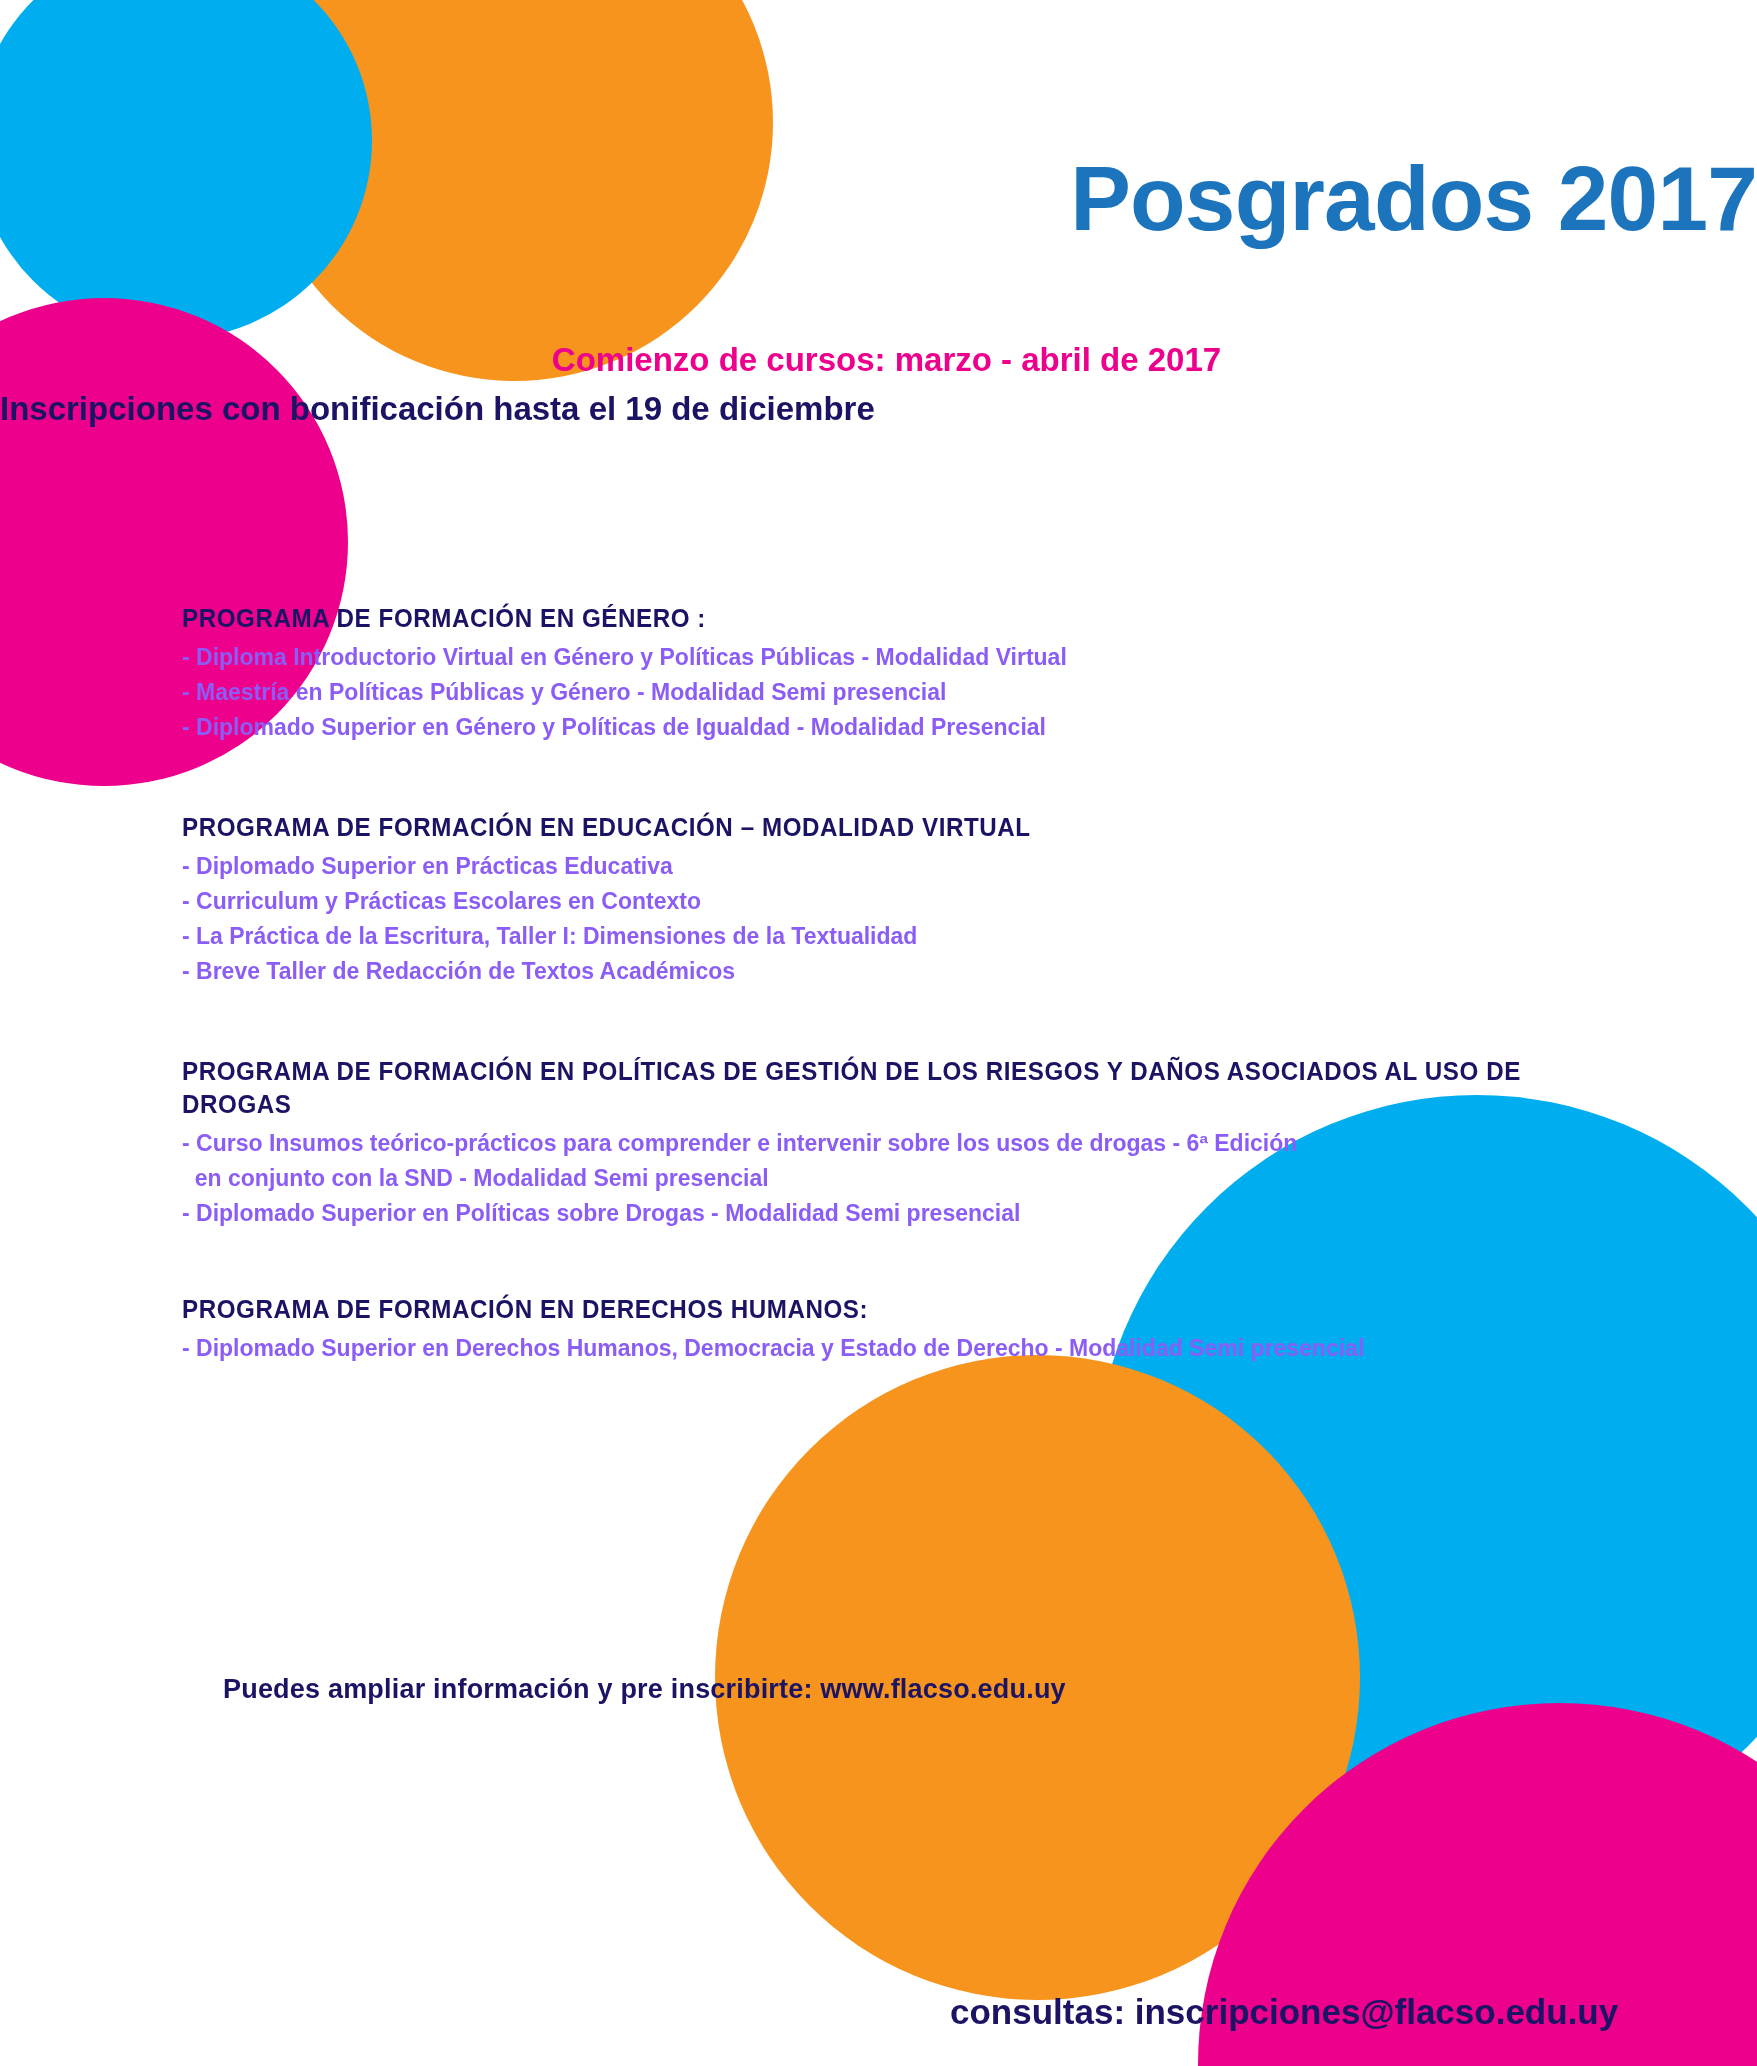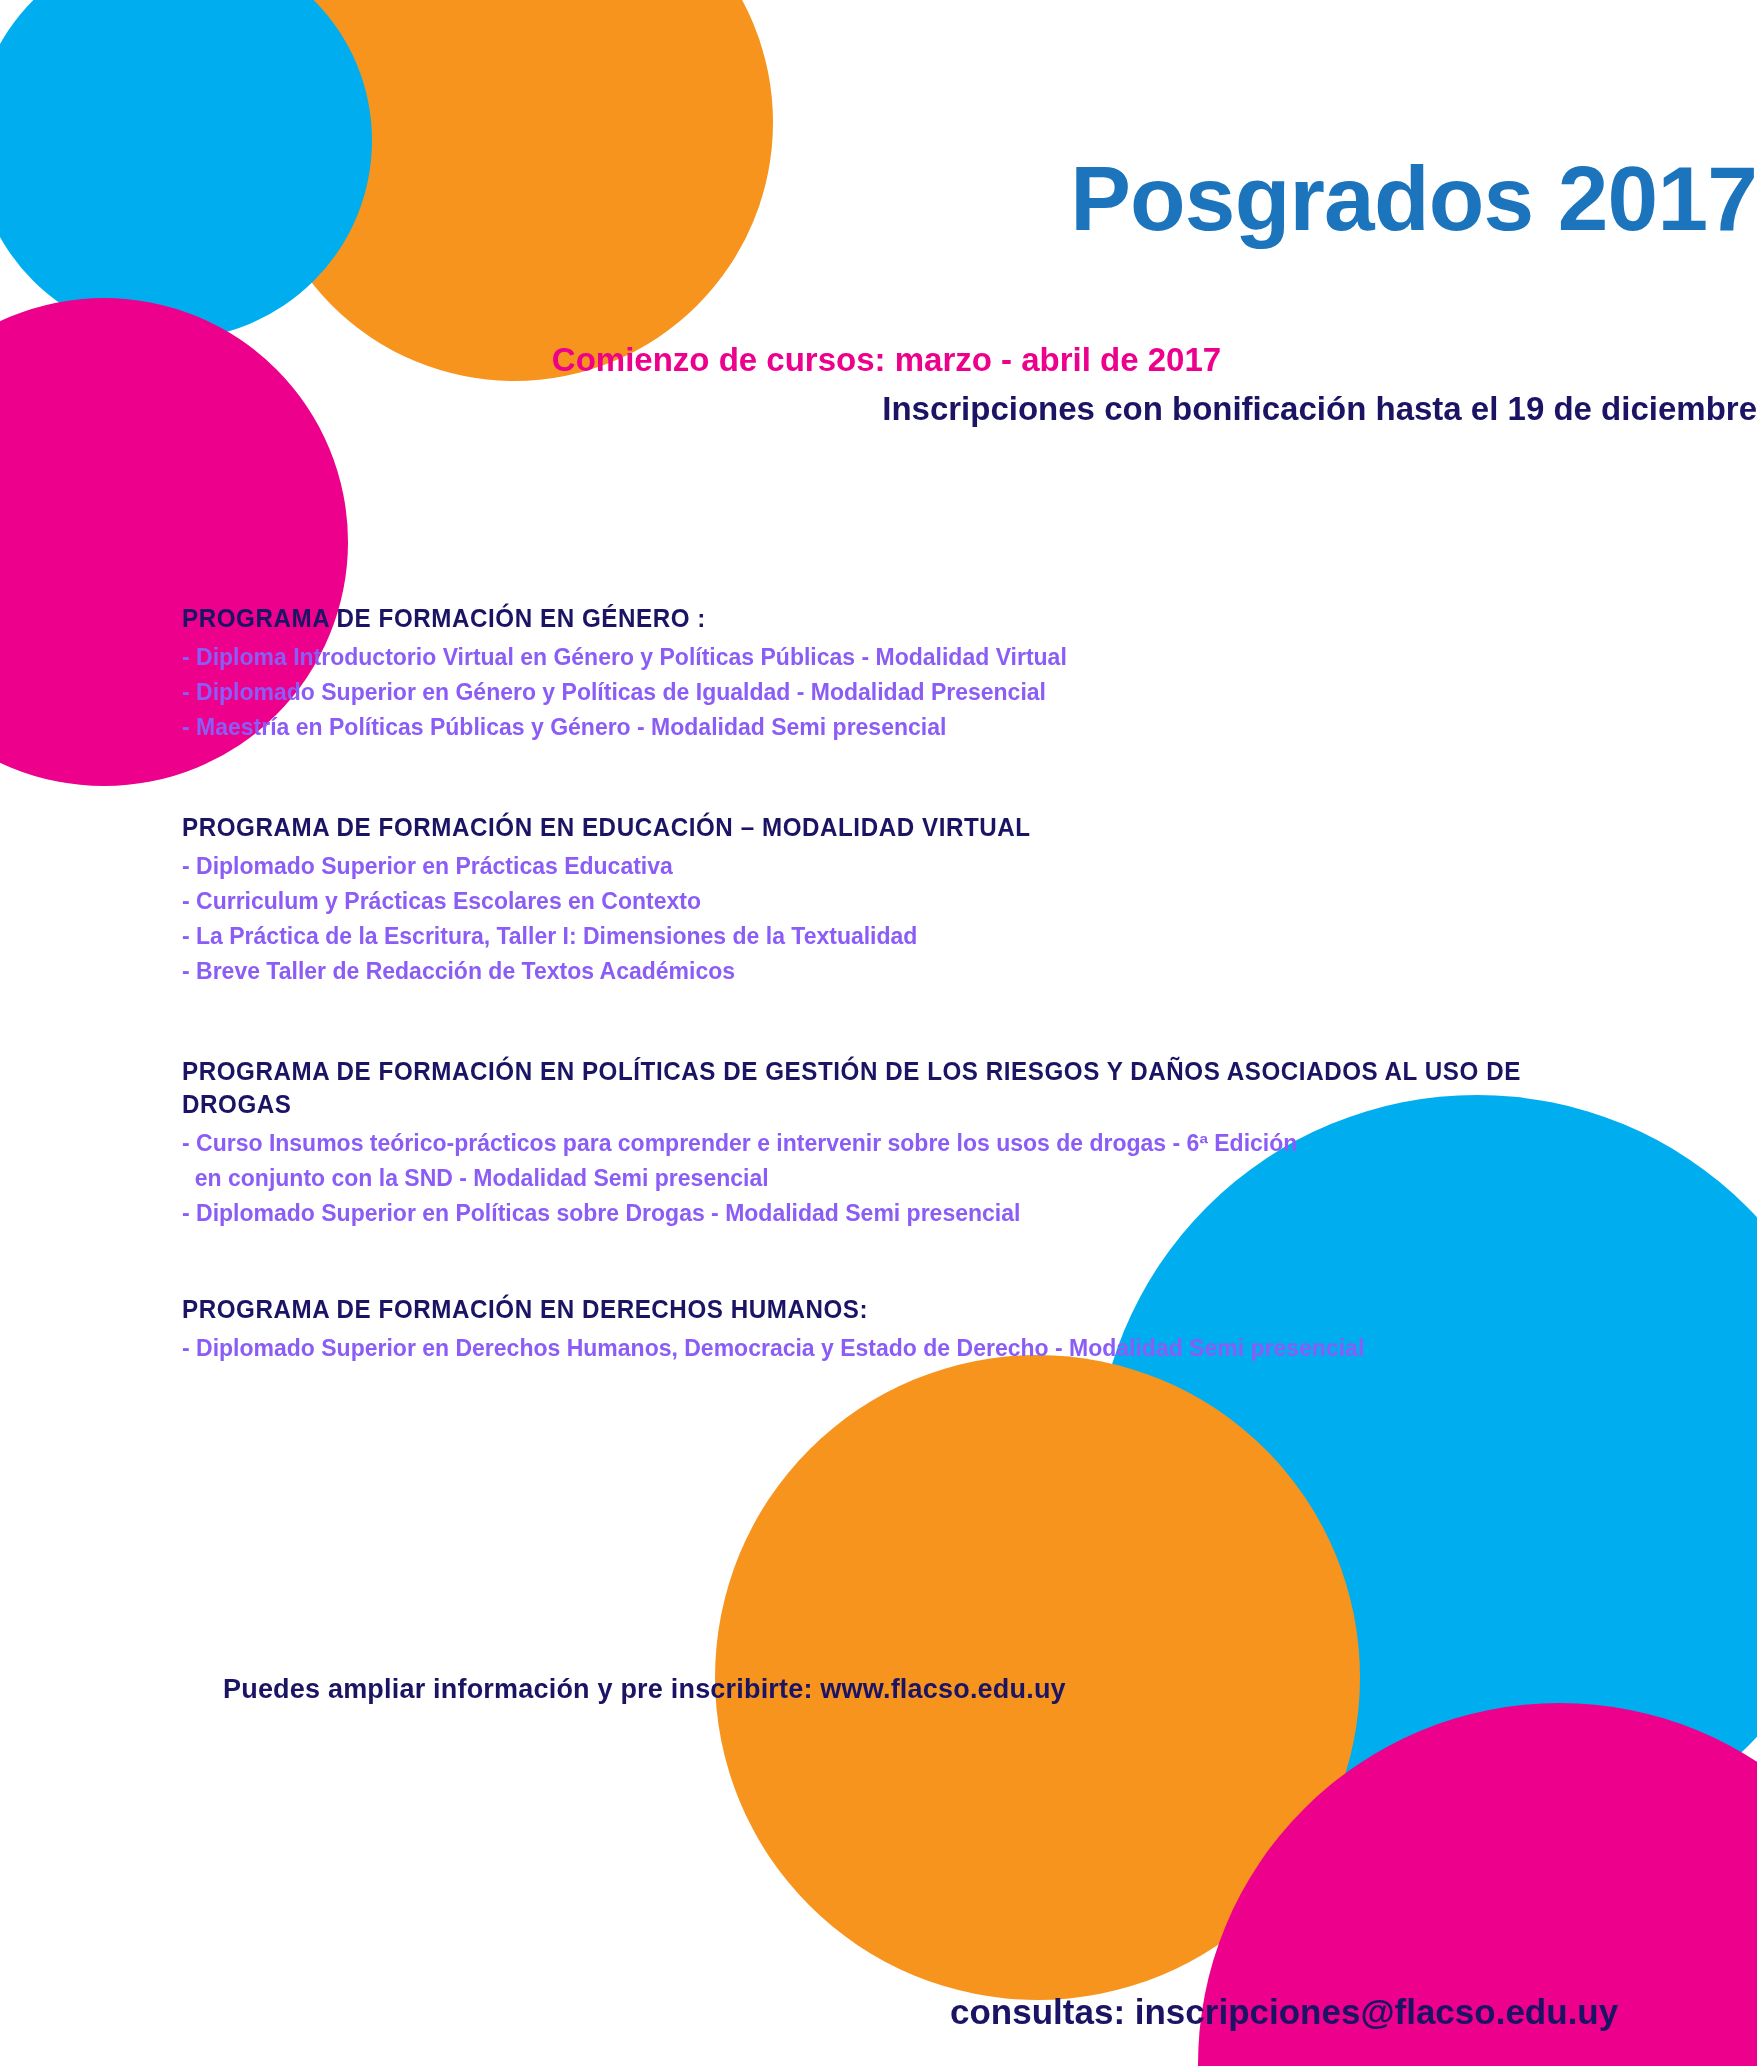--- a/index.html
+++ b/index.html
@@ -80,21 +80,21 @@
     font-size: 33px;
     font-weight: bold;
     color: #ec008c;
     line-height: 1.25;
     padding-left: 16px;
   }
   .sub2 {
     position: absolute;
     left: 0; right: 0;
     top: 388px;
-    text-align: right;
+    text-align: left;
     font-size: 33px;
     font-weight: bold;
     color: #1b1464;
     line-height: 1.25;
   }
 
   .content {
     position: absolute;
     left: 182px;
     top: 570px;
@@ -164,22 +164,22 @@
 
     <div class="title">Posgrados 2017</div>
     <div class="sub1">Comienzo de cursos: marzo - abril de 2017</div>
     <div class="sub2">Inscripciones con bonificación hasta el 19 de diciembre</div>
 
     <div class="content">
 
       <div class="program sp-gender">
         <div class="prog-title">PROGRAMA DE FORMACIÓN EN GÉNERO :</div>
         <p class="prog-item">- Diploma Introductorio Virtual en Género y Políticas Públicas - Modalidad Virtual</p>
+        <p class="prog-item">- Maestría en Políticas Públicas y Género - Modalidad Semi presencial</p>
         <p class="prog-item">- Diplomado Superior en Género y Políticas de Igualdad - Modalidad Presencial</p>
-        <p class="prog-item">- Maestría en Políticas Públicas y Género - Modalidad Semi presencial</p>
       </div>
 
       <div class="program sp-edu">
         <div class="prog-title">PROGRAMA DE FORMACIÓN EN EDUCACIÓN – MODALIDAD VIRTUAL</div>
         <p class="prog-item">- Diplomado Superior en Prácticas Educativa</p>
         <p class="prog-item">- Curriculum y Prácticas Escolares en Contexto</p>
         <p class="prog-item">- La Práctica de la Escritura, Taller I: Dimensiones de la Textualidad</p>
         <p class="prog-item">- Breve Taller de Redacción de Textos Académicos</p>
       </div>
 

